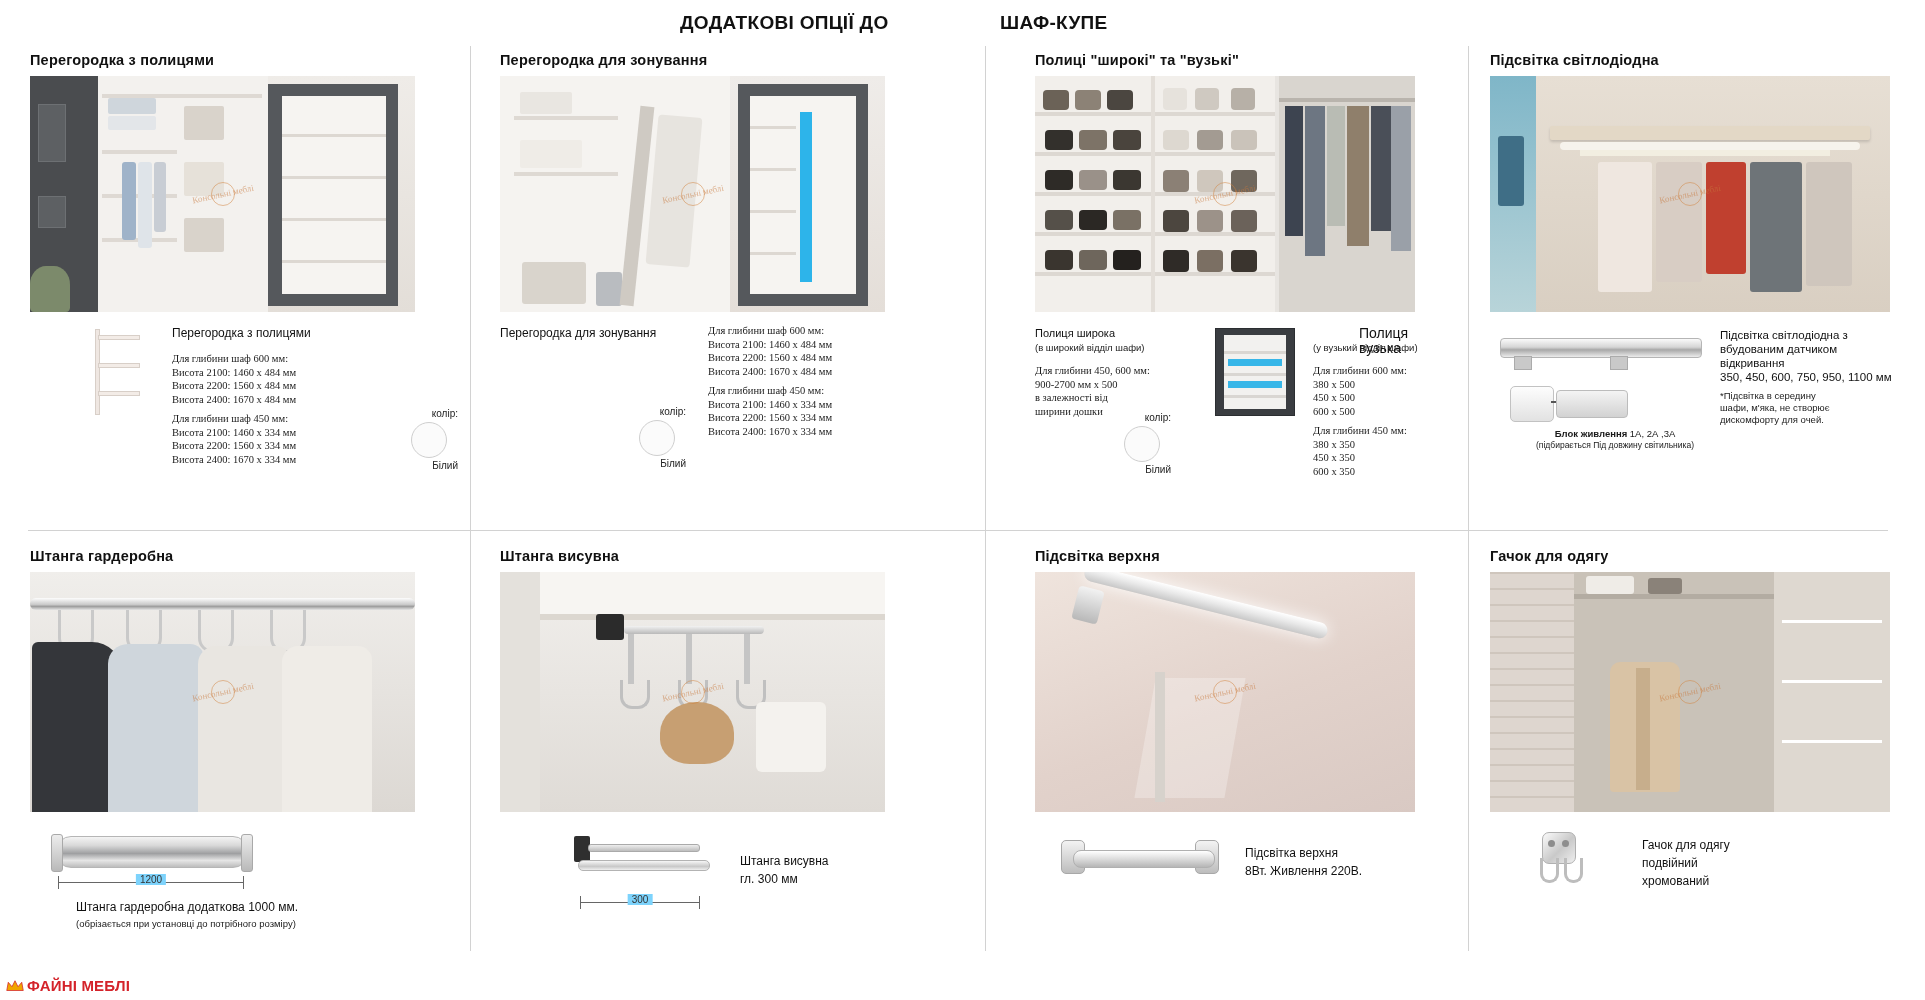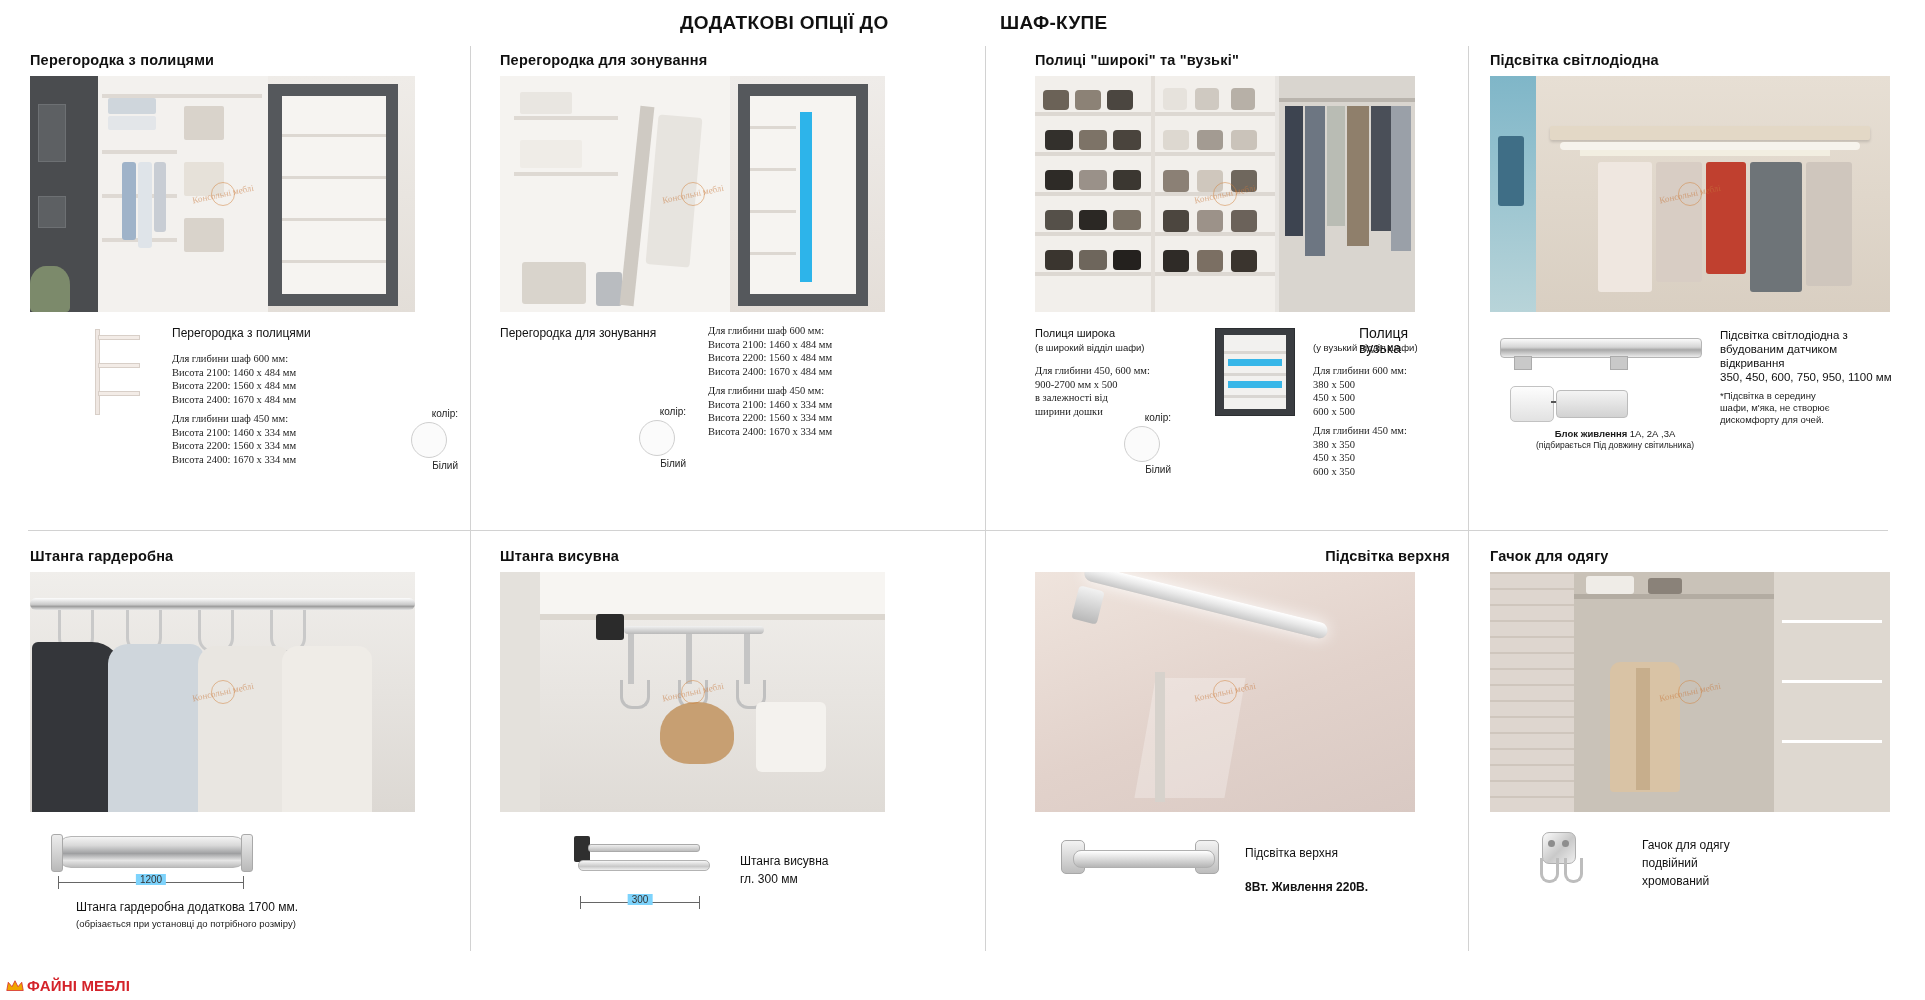--- a/index.html
+++ b/index.html
@@ -428,21 +428,21 @@
     <div style="position:relative;margin-top:18px;height:100px;">
       <div class="rod" style="position:absolute;left:26px;top:6px;width:190px;">
         <div class="rod-cap" style="left:-6px;"></div>
         <div class="rod-cap" style="right:-6px;"></div>
       </div>
       <div class="dimline" style="position:absolute;left:28px;top:44px;width:186px;">
         <div class="tick" style="left:0;"></div>
         <div class="tick" style="right:0;"></div>
         <div class="val">1200</div>
       </div>
-      <div class="caption" style="position:absolute;left:46px;top:70px;width:380px;">Штанга гардеробна додаткова 1700 мм.</div>
+      <div class="caption" style="position:absolute;left:46px;top:70px;width:380px;">Штанга гардеробна додаткова 1000 мм.</div>
       <div class="small" style="position:absolute;left:46px;top:88px;width:380px;">(обрізається при установці до потрібного розміру)</div>
     </div>
   </div>
 
   <div class="card" style="left:500px;top:548px;width:470px;">
     <div class="card-title">Штанга висувна</div>
 
     <div class="photo" style="width:385px;height:240px;background:linear-gradient(180deg,#f1efec,#dfdbd6);">
       <div style="position:absolute;left:0;top:0;width:385px;height:42px;background:#f7f5f2;"></div>
       <div style="position:absolute;left:0;top:42px;width:385px;height:6px;background:#dcd7d0;"></div>
@@ -470,42 +470,42 @@
       <div class="dimline" style="position:absolute;left:80px;top:64px;width:120px;">
         <div class="tick" style="left:0;"></div>
         <div class="tick" style="right:0;"></div>
         <div class="val">300</div>
       </div>
       <div class="caption" style="position:absolute;left:240px;top:24px;">Штанга висувна</div>
       <div class="caption" style="position:absolute;left:240px;top:42px;">гл. 300 мм</div>
     </div>
   </div>
 
-  <div class="card" style="left:1035px;top:548px;width:415px;text-align:right;">
+  <div class="card" style="left:1035px;top:548px;width:415px;">
     <div class="card-title">Підсвітка верхня</div>
 
     <div class="photo" style="width:380px;height:240px;background:linear-gradient(160deg,#efe4dd 0%,#e2d2cb 55%,#d9c9c3 100%);">
       <div style="position:absolute;left:46px;top:22px;width:250px;height:16px;border-radius:8px;transform:rotate(14deg);
                   background:linear-gradient(180deg,#ffffff,#e9e9e9 45%,#c8c8c8);box-shadow:0 0 16px rgba(255,255,255,.9);"></div>
       <div style="position:absolute;left:40px;top:16px;width:26px;height:34px;border-radius:4px;transform:rotate(14deg);
                   background:linear-gradient(180deg,#f2f2f2,#b8b8b8);"></div>
       <div style="position:absolute;left:110px;top:106px;width:90px;height:120px;background:rgba(255,255,255,.28);transform:skewX(-10deg);"></div>
       <div style="position:absolute;left:120px;top:100px;width:10px;height:130px;background:#d7d2cc;"></div>
       <div class="wm-dot"></div>
       <div class="wm">Консольні меблі</div>
     </div>
 
     <div style="position:relative;margin-top:18px;height:100px;">
       <div class="toplight" style="position:absolute;left:20px;top:6px;">
         <div class="bk" style="left:6px;"></div>
         <div class="bk" style="right:6px;"></div>
         <div class="tube"></div>
       </div>
       <div class="caption" style="position:absolute;left:210px;top:16px;">Підсвітка верхня</div>
-      <div class="caption" style="position:absolute;left:210px;top:50px;font-weight:bold;">8Вт. Живлення 220В.</div>
+      <div class="caption" style="position:absolute;left:210px;top:34px;">8Вт. Живлення 220В.</div>
     </div>
   </div>
 
   <div class="card" style="left:1490px;top:548px;width:420px;">
     <div class="card-title">Гачок для одягу</div>
 
     <div class="photo" style="width:400px;height:240px;background:#e6e2dc;">
       <div style="position:absolute;left:0;top:0;width:84px;height:240px;background:repeating-linear-gradient(0deg,#ded6cf 0 14px,#cfc6bd 14px 16px);"></div>
       <div style="position:absolute;left:84px;top:0;width:200px;height:240px;background:#c9c2b8;"></div>
       <div style="position:absolute;left:84px;top:22px;width:200px;height:5px;background:#b3aca2;"></div>

